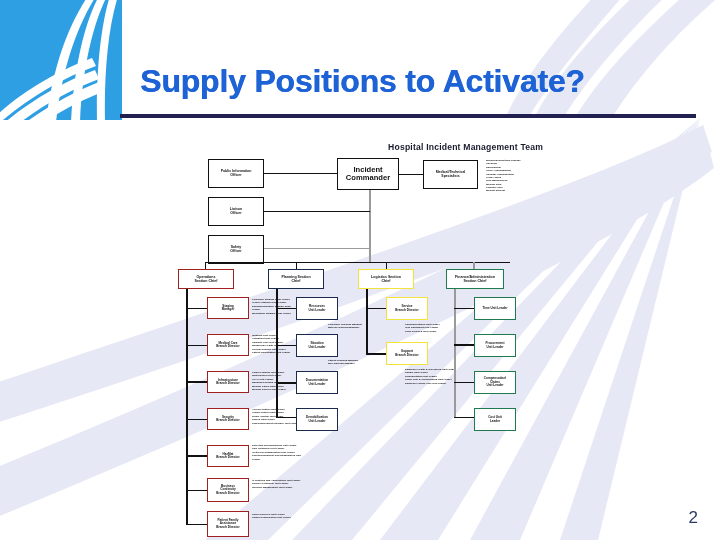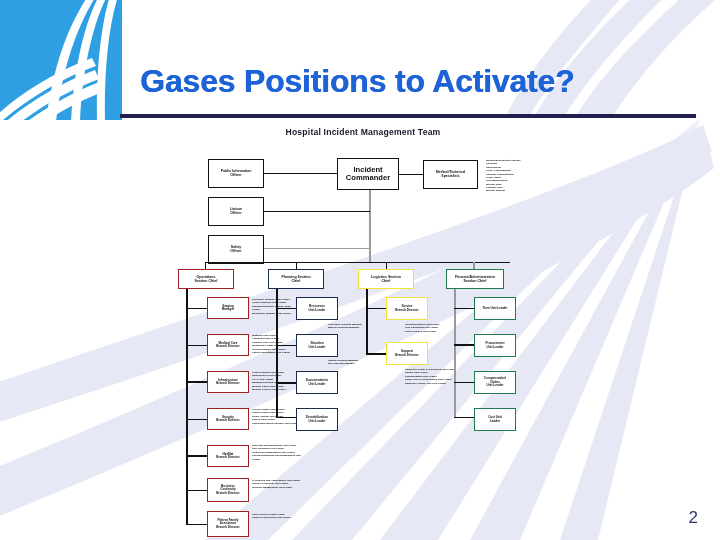--- a/index.html
+++ b/index.html
@@ -30,21 +30,21 @@
 
   
   .slide-no{
     position:absolute;right:22px;bottom:12px;
     font-size:17px;color:#2b3a6b;
   }
 
   
   #chart{position:absolute;left:183px;top:127px;width:360px;height:400px;}
   #chart .ct{
-    position:absolute;left:0;right:0;top:0;text-align:center;
+    position:absolute;left:0;right:0;top:15px;text-align:right;
     font-size:8.6px;font-weight:bold;color:#1a1a2e;letter-spacing:0.2px;
   }
   .box{
     position:absolute;box-sizing:border-box;background:#fff;
     border:1.2px solid #111;
     display:flex;align-items:center;justify-content:center;
     text-align:center;line-height:1.12;
     font-weight:bold;color:#111;
     padding:3px;
   }
@@ -100,21 +100,21 @@
         <path d="M99 -4 L107 -4 C92 26 82 72 80 122 L71 122 C74 68 84 24 99 -4 Z"></path>
         <path d="M110 -4 L118 -4 C108 28 104 74 105 122 L97 122 C96 70 101 24 110 -4 Z"></path>
         <path d="M92 58 C60 70 20 92 -6 118 L-6 128 C24 100 62 78 96 66 Z"></path>
         <path d="M95 70 C62 82 24 104 -6 132 L-6 145 C26 114 64 92 99 79 Z"></path>
         <path d="M99 82 C66 95 28 117 -6 148 L-6 162 C30 128 68 105 103 92 Z"></path>
       </g>
       <rect x="0" y="120" width="122" height="2" fill="#ffffff"></rect>
     </svg>
   </div>
 
-  <div class="title">Gases Positions to Activate?</div>
+  <div class="title">Supply Positions to Activate?</div>
   <div class="title-rule"></div>
 
   <div class="slide-no">2</div>
 
   <div id="chart">
 
     <div class="ct" style="white-space: pre-line;">Hospital Incident Management Team</div>
 
     <div class="box b-cmd bd-black" style="left:154px;top:31px;width:62px;height:32px;">
       <span style="white-space: pre-line;">Incident Commander</span>

